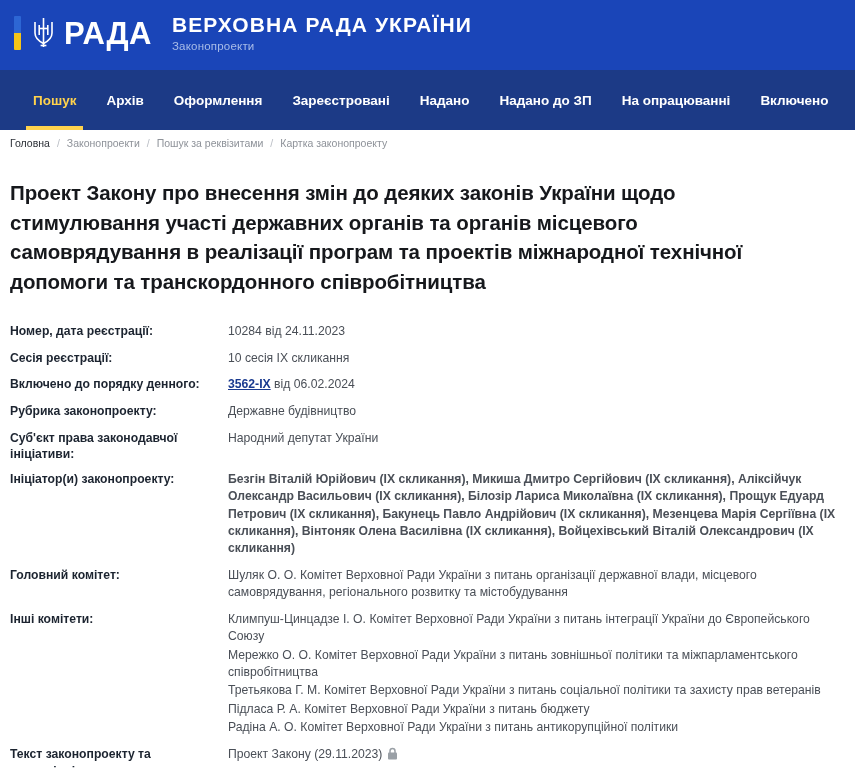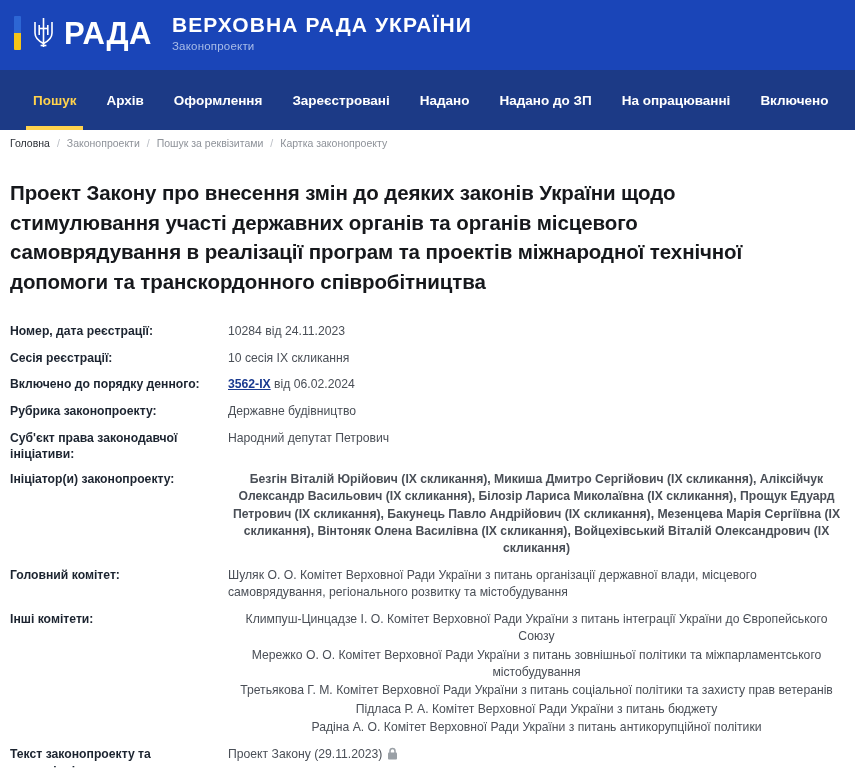--- a/index.html
+++ b/index.html
@@ -115,21 +115,21 @@
     font-weight: bold;
     color: #1c2430;
     line-height: 1.33;
   }
   .meta td {
     padding: 0 0 9px 0;
     font-size: 12.2px;
     color: #4a4f57;
     line-height: 1.45;
   }
-  .meta td.tight { line-height: 1.42; text-align: center; }
+  .meta td.tight { line-height: 1.42; }
   .val-strong { font-weight: bold; color: #1c2430; }
   .doclink {
     color: #1a3a8f;
     font-weight: bold;
     text-decoration: underline;
     cursor: pointer;
   }
   .doc-row { margin-bottom: 3px; white-space: nowrap; }
   .doc-row:last-child { margin-bottom: 0; }
   .cm-line { margin-bottom: 1px; }
@@ -200,35 +200,35 @@
         <td>
           <span class="doclink">3562-IX</span><span> від 06.02.2024</span>
         </td>
       </tr>
       <tr>
         <th>Рубрика законопроекту:</th>
         <td>Державне будівництво</td>
       </tr>
       <tr>
         <th>Суб'єкт права законодавчої ініціативи:</th>
-        <td>Народний депутат Петрович</td>
+        <td>Народний депутат України</td>
       </tr>
       <tr>
         <th>Ініціатор(и) законопроекту:</th>
         <td class="val-strong tight">Безгін Віталій Юрійович (IX скликання), Микиша Дмитро Сергійович (IX скликання), Аліксійчук Олександр Васильович (IX скликання), Білозір Лариса Миколаївна (IX скликання), Прощук Едуард Петрович (IX скликання), Бакунець Павло Андрійович (IX скликання), Мезенцева Марія Сергіївна (IX скликання), Вінтоняк Олена Василівна (IX скликання), Войцехівський Віталій Олександрович (IX скликання)</td>
       </tr>
       <tr>
         <th>Головний комітет:</th>
         <td>Шуляк О. О. Комітет Верховної Ради України з питань організації державної влади, місцевого самоврядування, регіонального розвитку та містобудування</td>
       </tr>
       <tr>
         <th>Інші комітети:</th>
         <td class="tight" id="other-committees">
             <div class="cm-line">Климпуш-Цинцадзе І. О. Комітет Верховної Ради України з питань інтеграції України до Європейського Союзу</div>
-            <div class="cm-line">Мережко О. О. Комітет Верховної Ради України з питань зовнішньої політики та міжпарламентського містобудування</div>
+            <div class="cm-line">Мережко О. О. Комітет Верховної Ради України з питань зовнішньої політики та міжпарламентського співробітництва</div>
             <div class="cm-line">Третьякова Г. М. Комітет Верховної Ради України з питань соціальної політики та захисту прав ветеранів</div>
             <div class="cm-line">Підласа Р. А. Комітет Верховної Ради України з питань бюджету</div>
             <div class="cm-line">Радіна А. О. Комітет Верховної Ради України з питань антикорупційної політики</div>
           </td>
       </tr>
       <tr>
         <th>Текст законопроекту та супровідні документи:</th>
         <td id="text-documents">
             <div class="doc-row"><span>Проект Закону (29.11.2023)</span><svg width="11" height="13" viewBox="0 0 11 13" class="inline-ico">
                 <path d="M3 6 V4 a2.5 2.5 0 0 1 5 0 V6" fill="none" stroke="#9aa0a6" stroke-width="1.5"></path>

